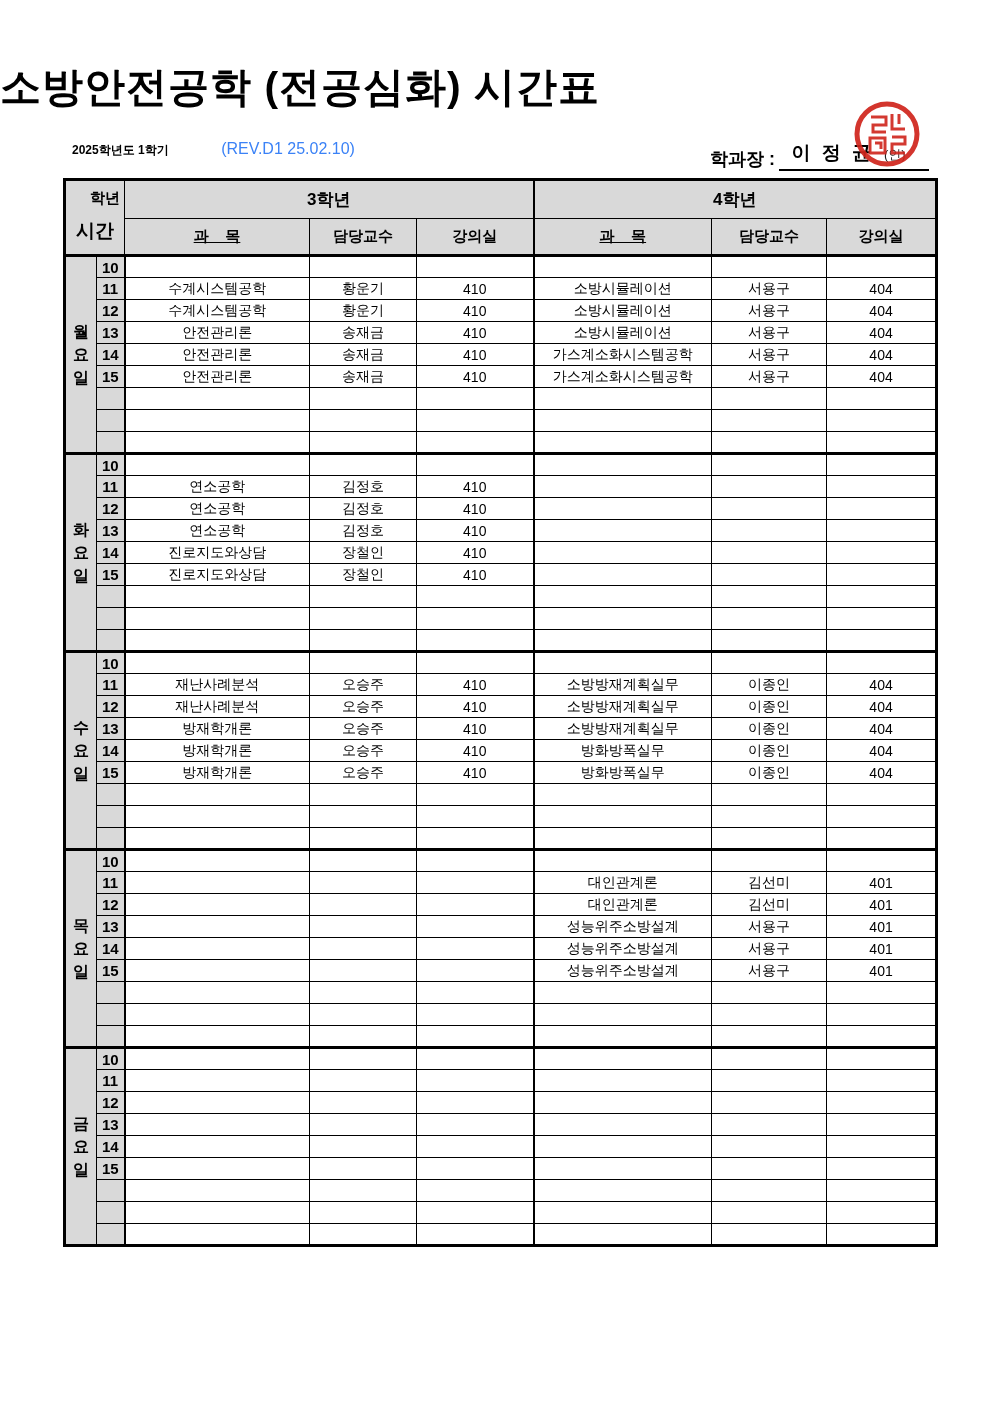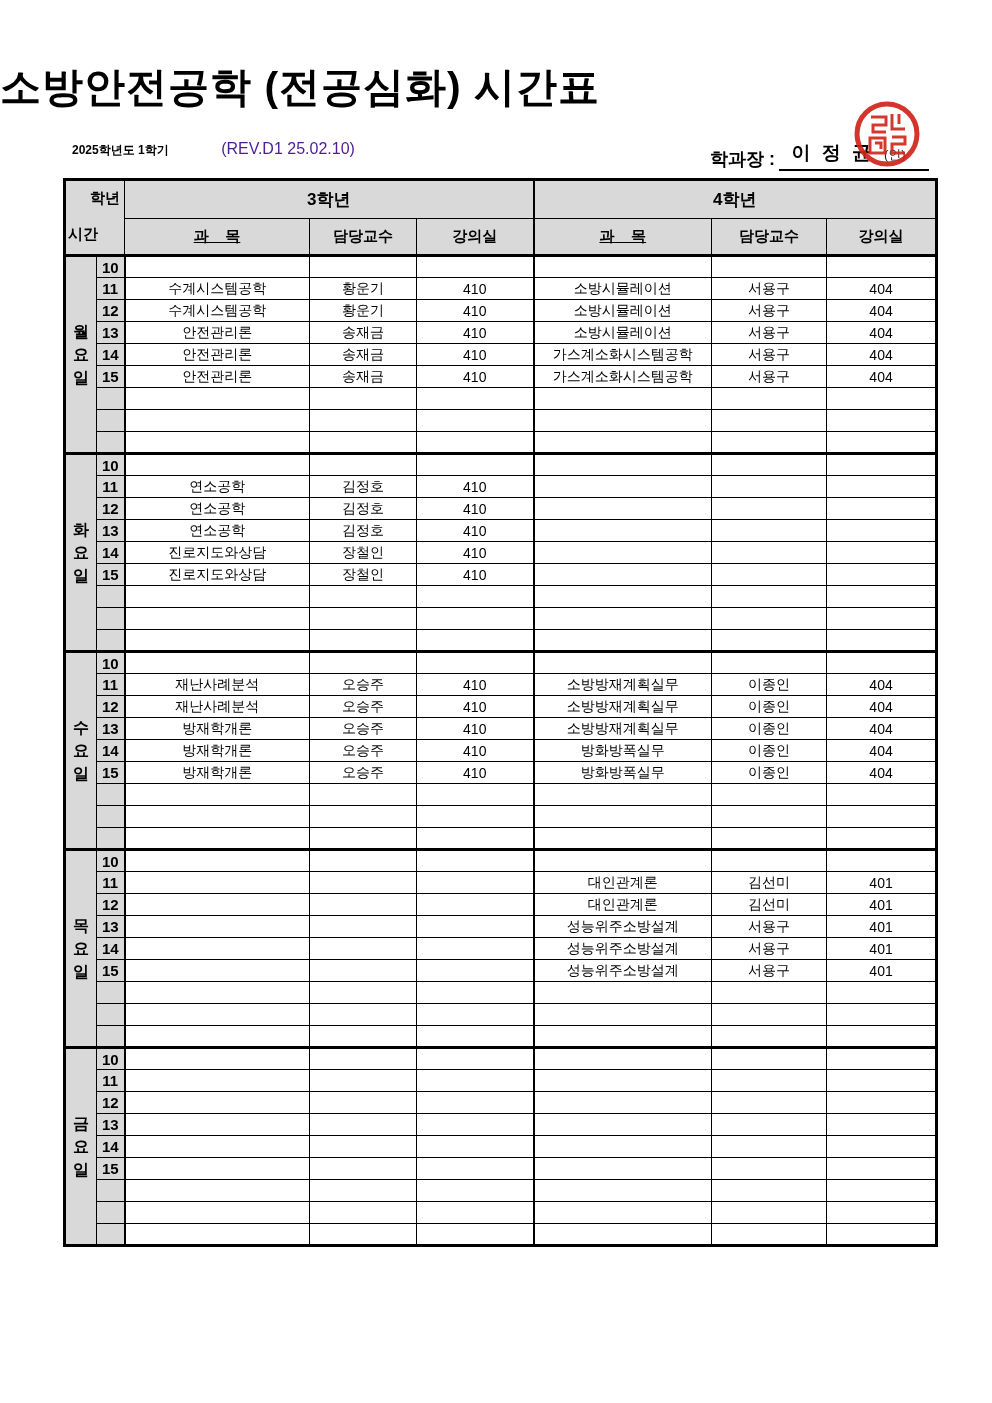--- a/index.html
+++ b/index.html
@@ -9,21 +9,21 @@
     width:992px; height:1403px; background:#ffffff; position:relative;
     font-family:"Liberation Sans","DejaVu Sans",sans-serif; color:#000;
   }
   .page-title {
     position:absolute; top:60px; left:0; width:100%;
     text-align:left; font-size:41px; font-weight:800; letter-spacing:1px;
     white-space:nowrap;
   }
   .meta-left { position:absolute; top:140px; left:72px; white-space:nowrap; }
   .semester { font-weight:bold; font-size:12px; }
-  .revision { font-size:16px; margin-left:48px; color:#4c1d95; }
+  .revision { font-size:16px; margin-left:48px; color:#3b82f6; }
   .meta-right { position:absolute; top:140px; left:710px; white-space:nowrap; }
   .approver-label { font-weight:bold; font-size:18px; }
   .approver-line {
     display:inline-block; width:150px; border-bottom:2px solid #000;
     font-weight:bold; font-size:19px; letter-spacing:3px;
     padding:0 0 3px 12px; vertical-align:bottom;
   }
   .stamp-hint { position:absolute; top:146px; left:884px; font-size:13px; color:#222; z-index:1; }
   .stamp { position:absolute; top:98px; left:851px; width:72px; height:72px; z-index:2; }
 
@@ -36,21 +36,21 @@
                   border-bottom:3px solid var(--line); }
   th.pre { white-space:pre;text-decoration:underline; }
   .corner {
     position:relative; background:
       linear-gradient(to bottom right,
         rgba(0,0,0,0) calc(50% - 1px), #3a3a3a calc(50% - 1px),
         #3a3a3a calc(50% + 1px), rgba(0,0,0,0) calc(50% + 1px)),
       var(--header-bg);
   }
   .corner-top { position:absolute; top:8px; right:4px; font-size:15px; font-weight:bold; }
-  .corner-bottom { position:absolute; bottom:10px; left:2px; font-size:15px; font-weight:bold; }
+  .corner-bottom { position:absolute; bottom:10px; left:10px; font-size:19px; font-weight:bold; }
   td { height:22px; }
   td.day-cell { background:var(--header-bg); font-weight:bold; font-size:16px; }
   td.day-cell div { line-height:23px; }
   td.hour-cell { background:var(--header-bg); font-weight:bold; font-size:15px; border-right:2px solid var(--line); }
   td.g4s { border-left:2px solid var(--line); }
   tr.block-start td { border-top:3px solid var(--line); }
   .grade-split { border-left:2px solid var(--line); }
 </style>
 </head>
 <body>

